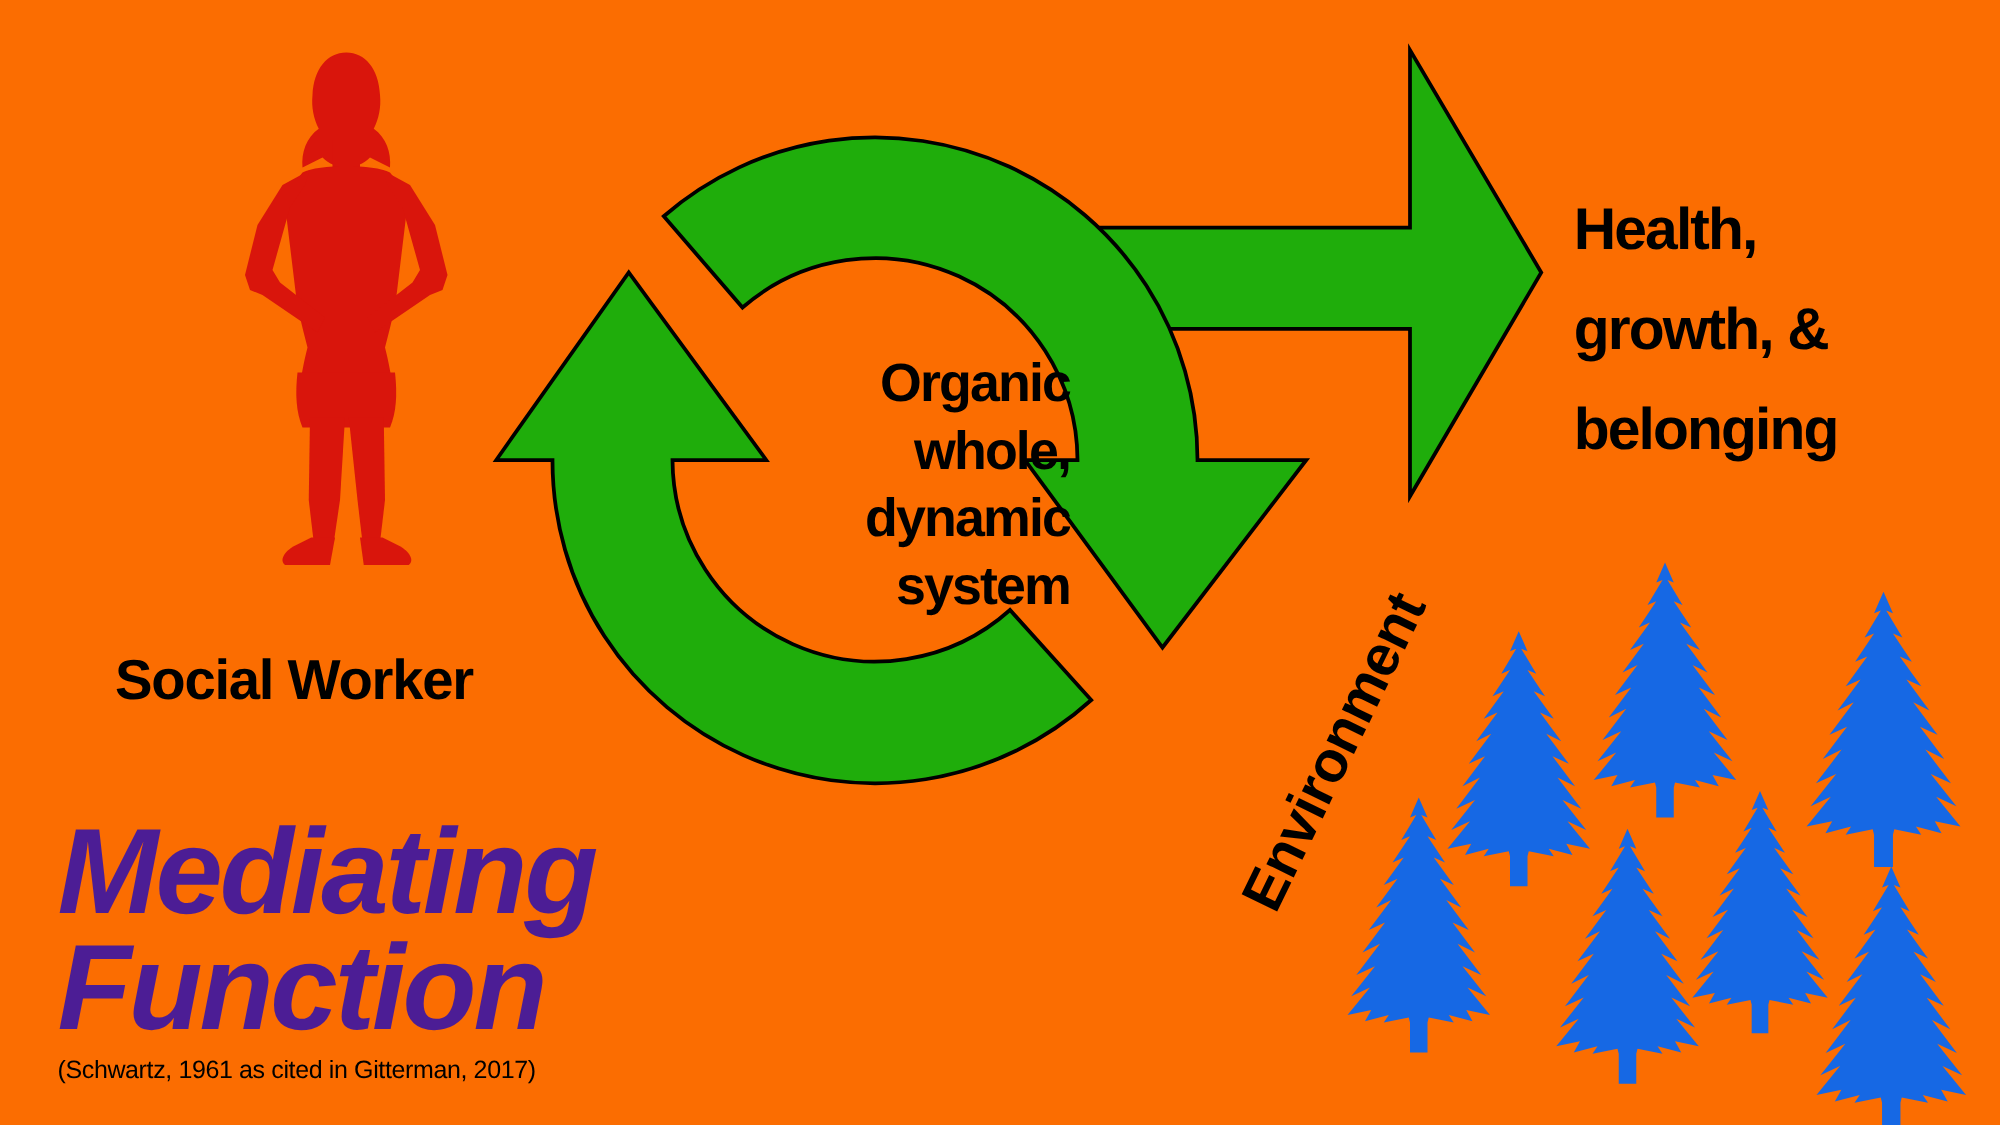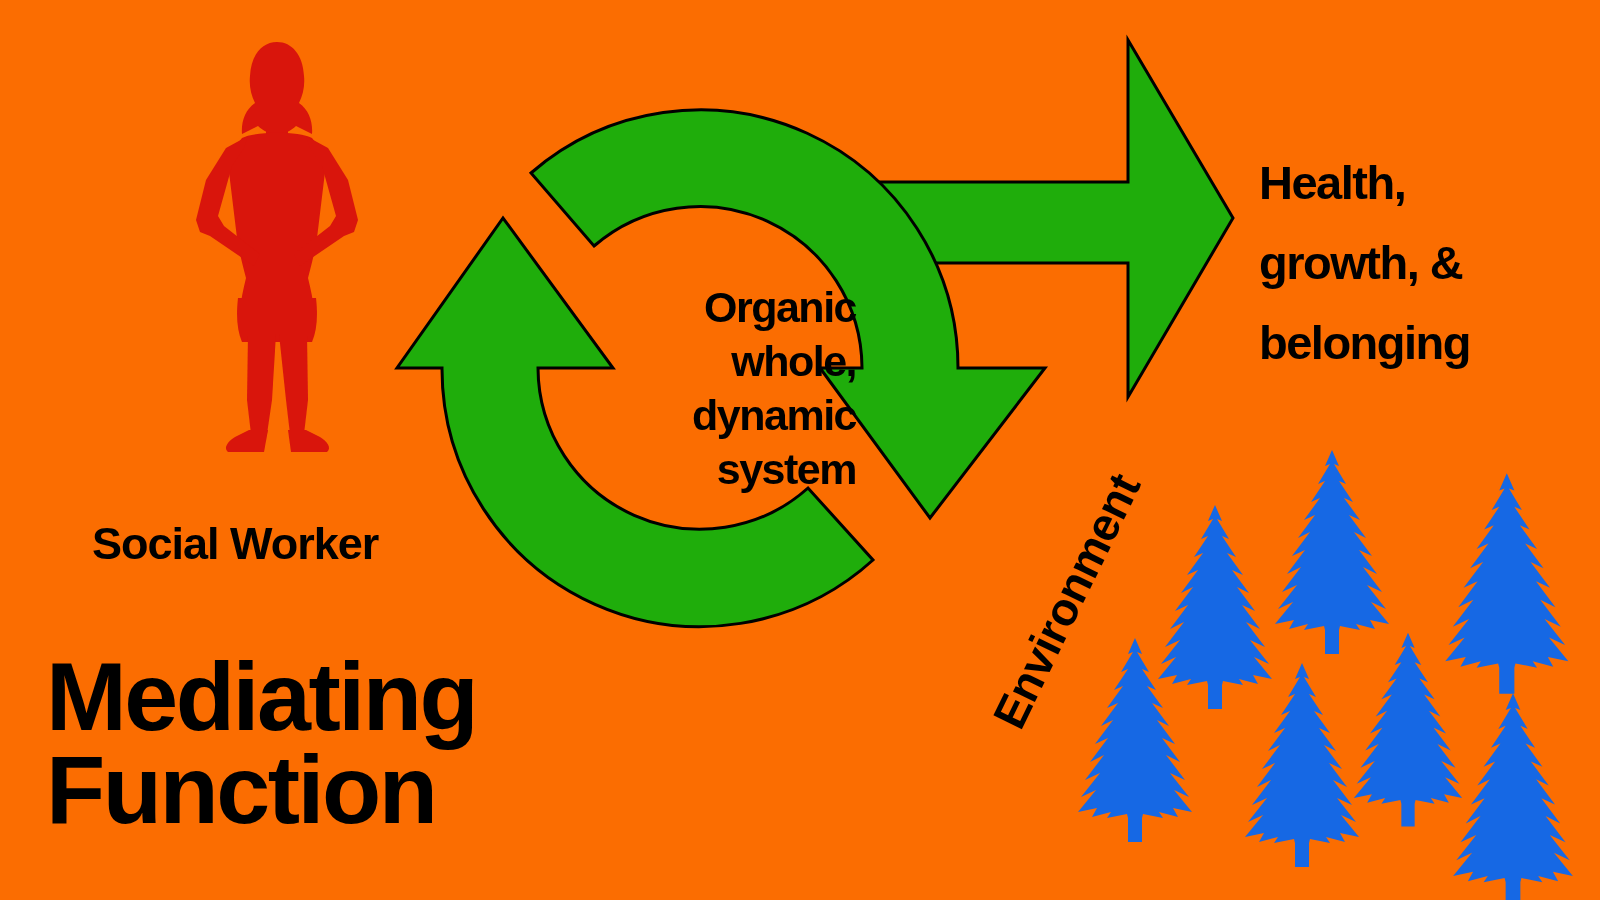--- a/index.html
+++ b/index.html
@@ -9,21 +9,21 @@
   svg.diagram{position:absolute;left:0;top:0;}
   .label{position:absolute;color:#000;font-weight:bold;white-space:pre-line;}
   .social-worker-label{left:92px;top:477px;font-size:45px;letter-spacing:-1px;line-height:1;margin-top:44px;}
   .cycle-label{left:556px;top:256px;width:300px;text-align:right;
                font-size:43px;line-height:54px;letter-spacing:-1.5px;margin-top:24px;}
   .outcome-label{left:1259px;top:143px;font-size:47px;line-height:80px;letter-spacing:-1.5px;}
   .environment-label{left:1006px;top:700px;height:50px;line-height:50px;
                font-size:46px;letter-spacing:-0.5px;
                transform-origin:0 50%;transform:rotate(-64deg);}
   .title-label{left:46px;top:650px;font-size:97px;line-height:93px;
-               letter-spacing:-2.5px;color:#000000;}
+               letter-spacing:-2.5px;color:#4c1d95;font-style:italic;}
   .citation-label{left:46px;top:845px;font-size:20px;font-weight:normal;
                letter-spacing:-0.3px;color:#000;}
 </style>
 </head>
 <body>
 
 <div class="stage">
 
   <svg class="diagram" width="1600" height="900" viewBox="0 0 1600 900">
     <defs>
@@ -85,14 +85,15 @@
 
   <div class="label outcome-label">Health,
 growth, &amp;
 belonging</div>
 
   <div class="label environment-label">Environment</div>
 
   <div class="label title-label">Mediating
 Function</div>
 
+  <div class="label citation-label">(Schwartz, 1961 as cited in Gitterman, 2017)</div>
 
 </div>
 
 </body></html>

